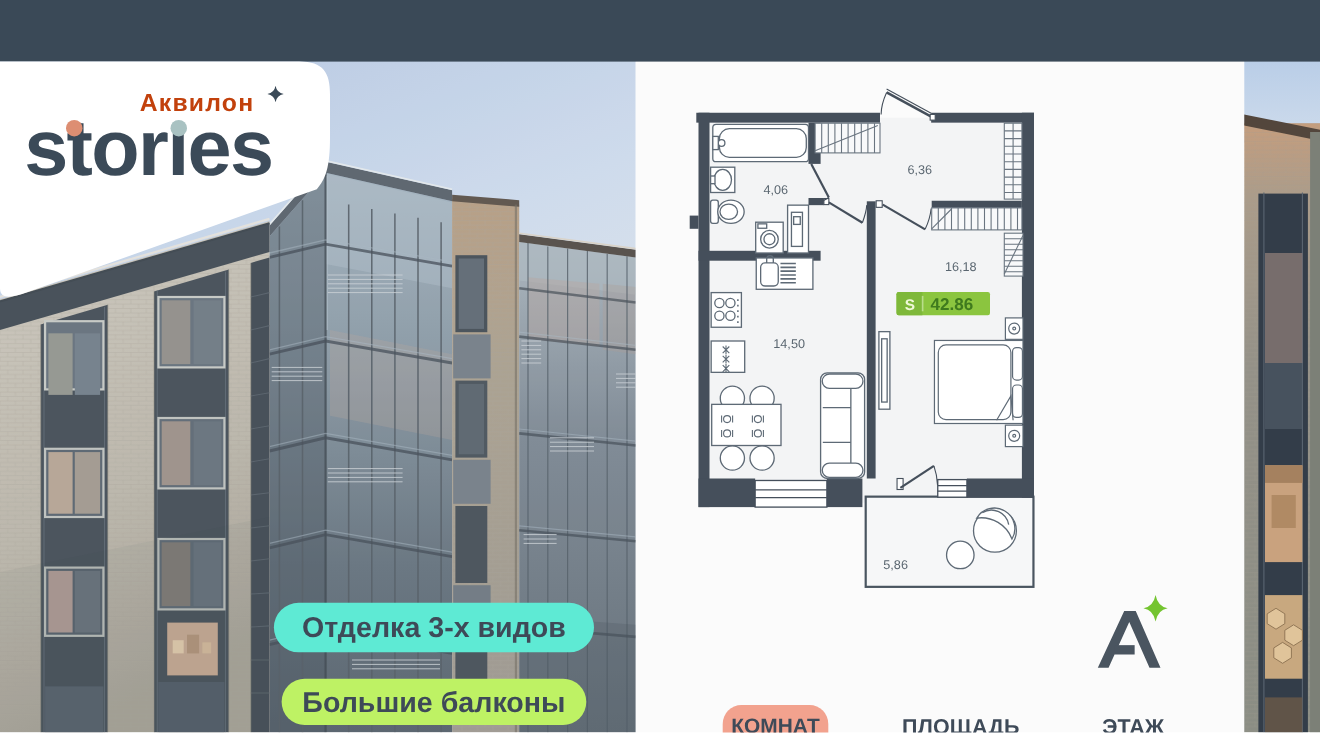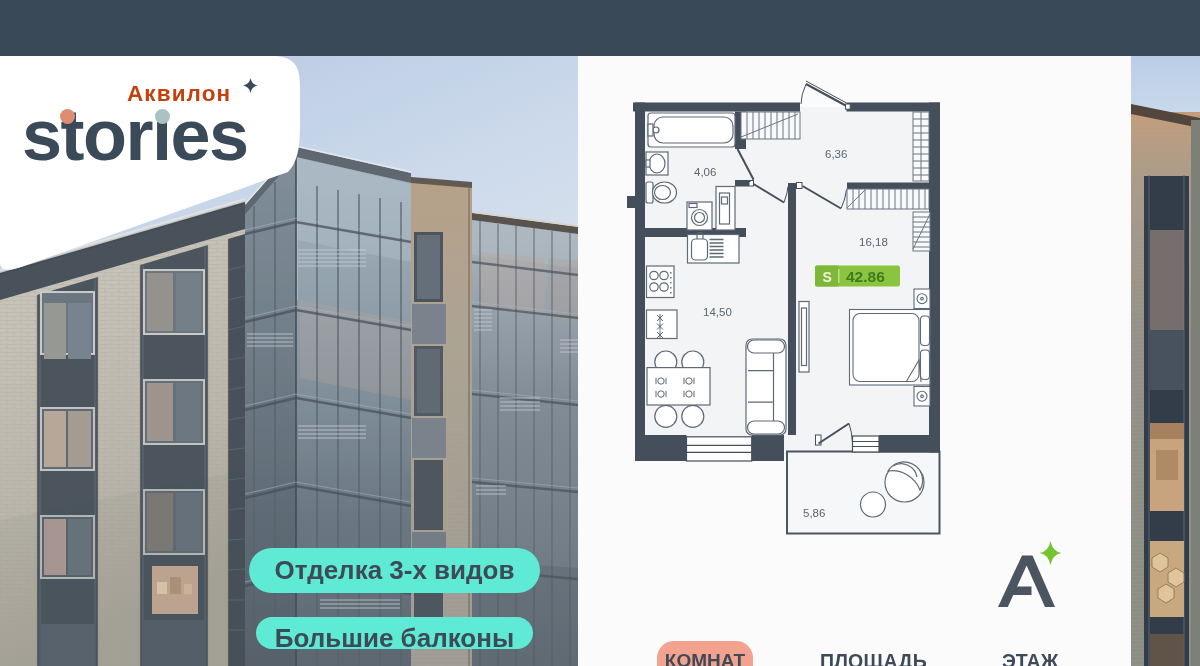--- a/index.html
+++ b/index.html
@@ -232,21 +232,21 @@
 </svg>
 
 <div class="abs" style="left:22px;top:98.5px;font-size:72px;font-weight:bold;color:#3b4a58;letter-spacing:-1.5px;line-height:1;text-align:center;">storıes</div>
 
 <div class="abs" style="left:60px;top:108.5px;width:15px;height:15px;border-radius:50%;background:#dd8e72;"></div>
 
 <div class="abs" style="left:155px;top:108.5px;width:15px;height:15px;border-radius:50%;background:#a9c2c2;"></div>
 
 <div class="abs" style="left:249px;top:548px;width:291px;height:45px;border-radius:23px;background:#5eead4;color:#3e4a58;font-size:26px;font-weight:bold;text-align:center;line-height:45px;">Отделка 3-х видов</div>
 
-<div class="abs" style="left:256px;top:617px;width:277px;height:32px;border-radius:21px;background:#5eead4;color:#3e4a58;font-size:26px;font-weight:bold;text-align:center;line-height:42px;">Большие балконы</div>
+<div class="abs" style="left:256px;top:617px;width:277px;height:42px;border-radius:21px;background:#bef264;color:#3e4a58;font-size:26px;font-weight:bold;text-align:center;line-height:42px;">Большие балконы</div>
 
 <svg class="abs" style="left:578px;top:56px" width="553" height="610" viewBox="578 56 553 610">
   <g>
 
   <rect x="639" y="107" width="296" height="350" fill="#f3f4f5"></rect>
 
   <rect x="787" y="452" width="153" height="82" fill="#f6f7f8"></rect>
 
   <rect x="787" y="451.5" width="152.5" height="82" fill="none" stroke="#4a5560" stroke-width="2"></rect>
 

